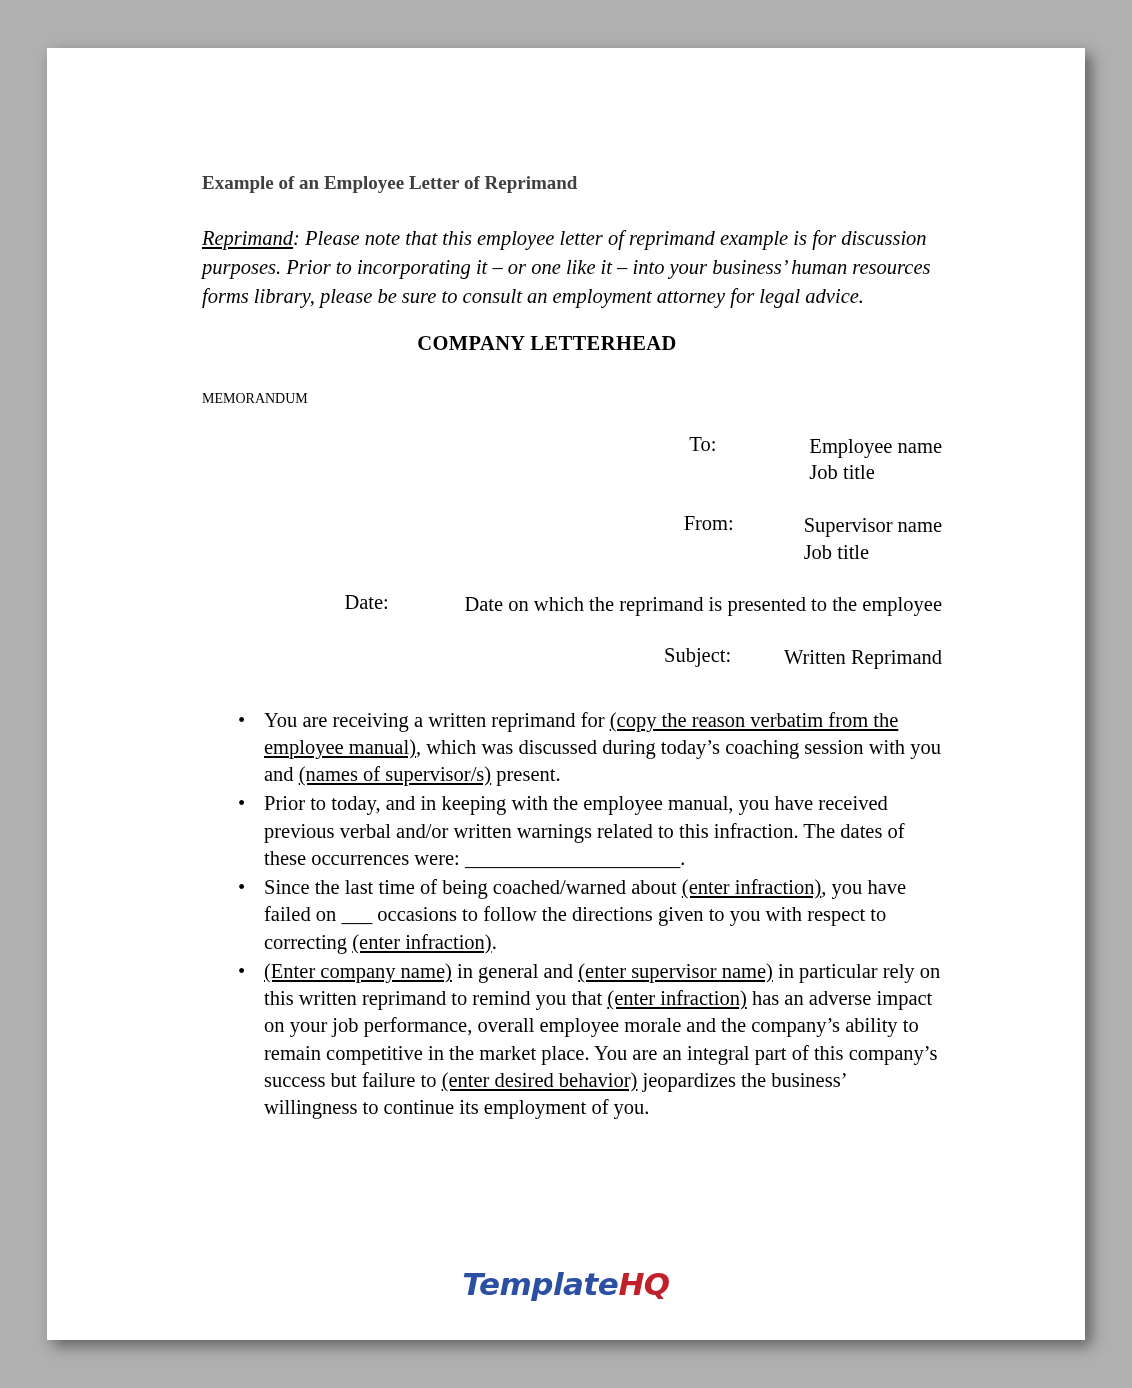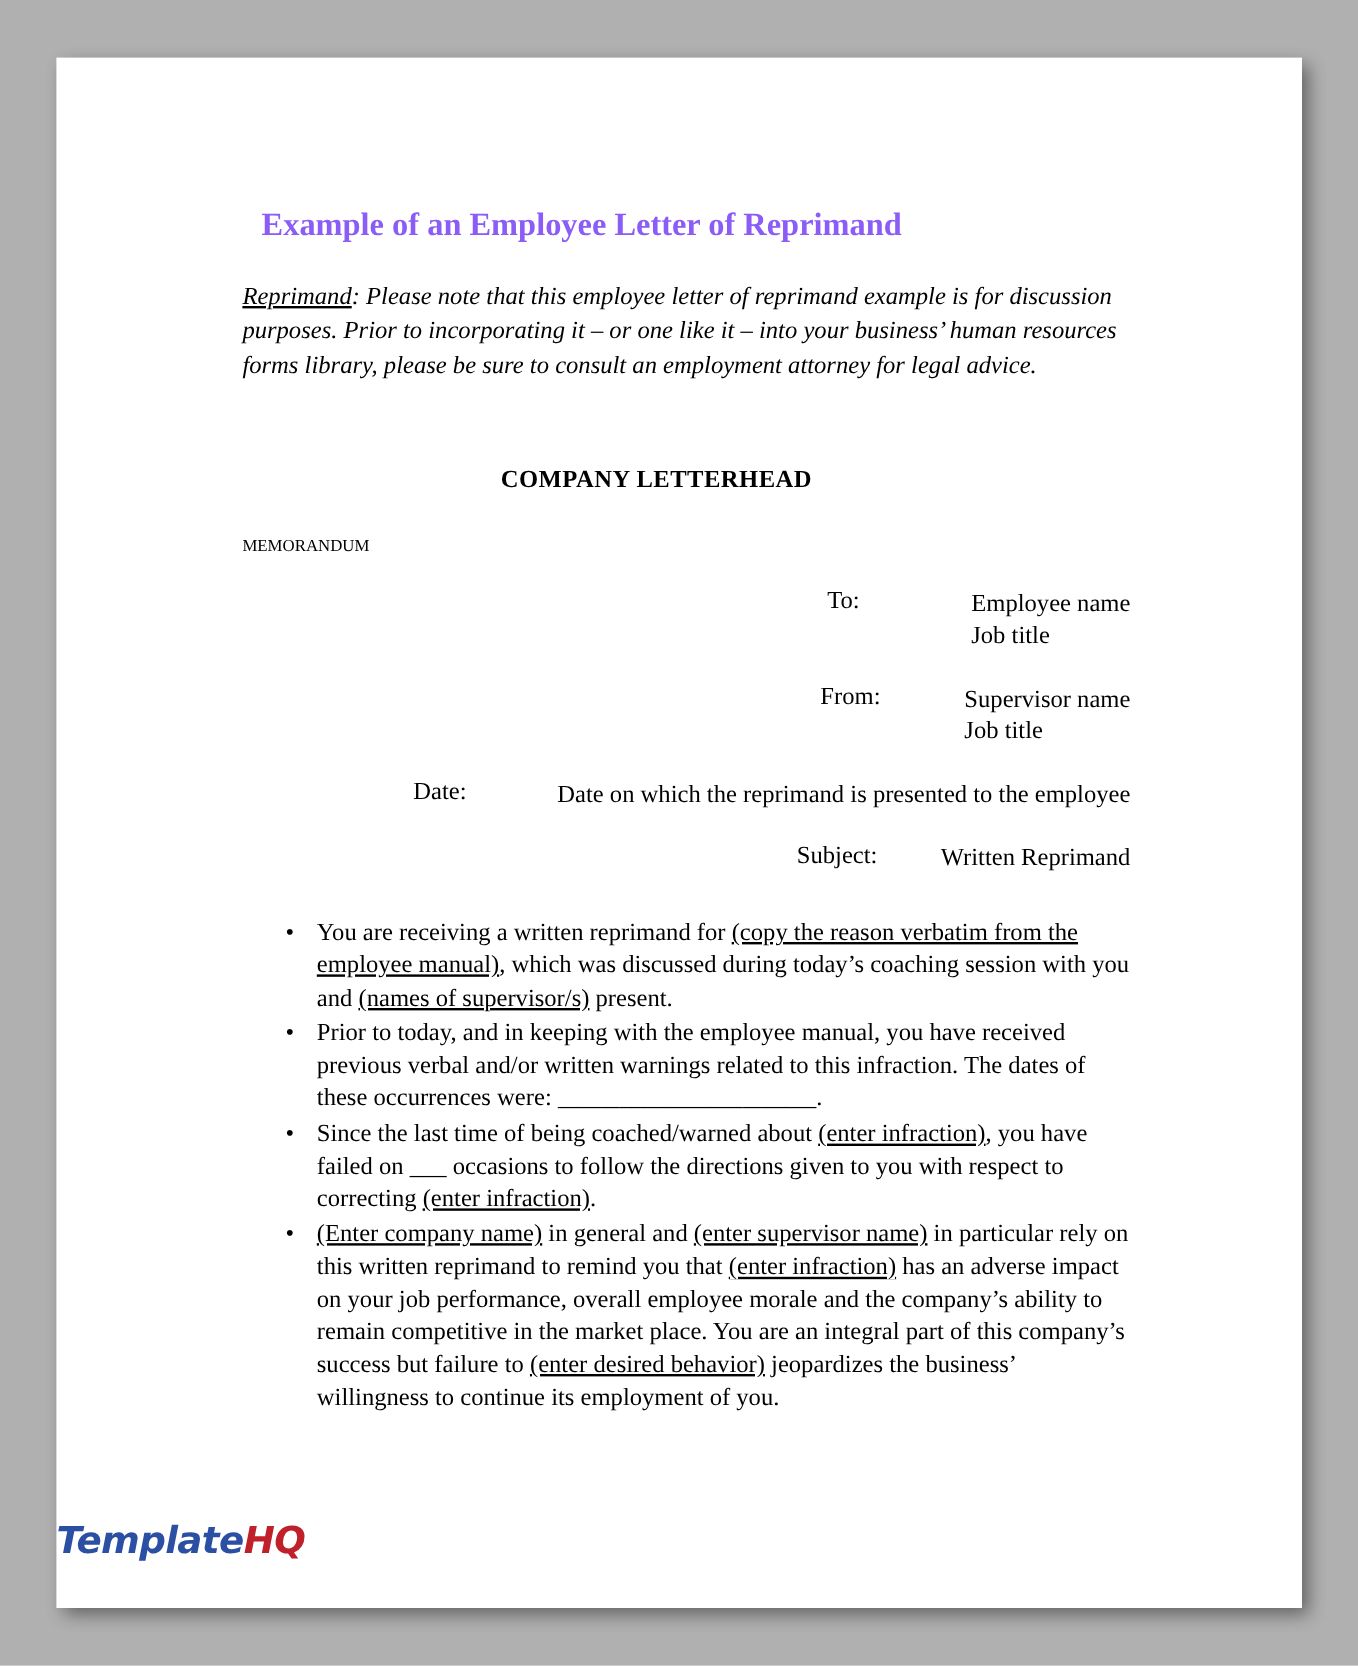--- a/index.html
+++ b/index.html
@@ -22,38 +22,37 @@
     background: #ffffff;
     box-shadow: 6px 6px 14px rgba(0,0,0,0.45);
   }
   .doc-body {
     position: absolute;
     left: 155px;
     top: 0;
     width: 740px;
   }
   .doc-title {
-    font-size: 27px;
+    font-size: 19px;
     font-weight: bold;
     margin-top: 124px;
-    color: #8b5cf6;
-    margin-left: 16px;
+    color: #404040;
   }
   .disclaimer {
     margin-top: 30px;
     font-size: 20.5px;
     font-style: italic;
     line-height: 1.42;
     color: #000;
   }
   .disclaimer .u {
     text-decoration: underline;
   }
   .letterhead {
-    margin-top: 69px;
+    margin-top: 20px;
     text-align: center;
     font-size: 20.5px;
     font-weight: bold;
     letter-spacing: 0.4px;
     padding-right: 50px;
   }
   .memo-word {
     margin-top: 36px;
     font-size: 14px;
   }
@@ -99,21 +98,21 @@
     font-size: 20.5px;
   }
   .u {
     text-decoration: underline;
   }
   .logo {
     position: absolute;
     left: 0;
     right: 0;
     top: 1218px;
-    text-align: left;
+    text-align: center;
     font-family: "DejaVu Sans", sans-serif;
     font-weight: bold;
     font-style: italic;
     font-size: 31px;
     letter-spacing: -0.5px;
   }
   .logo .blue { color: #2b4fa2; }
   .logo .red { color: #c0202a; }
 </style>
 </head>

